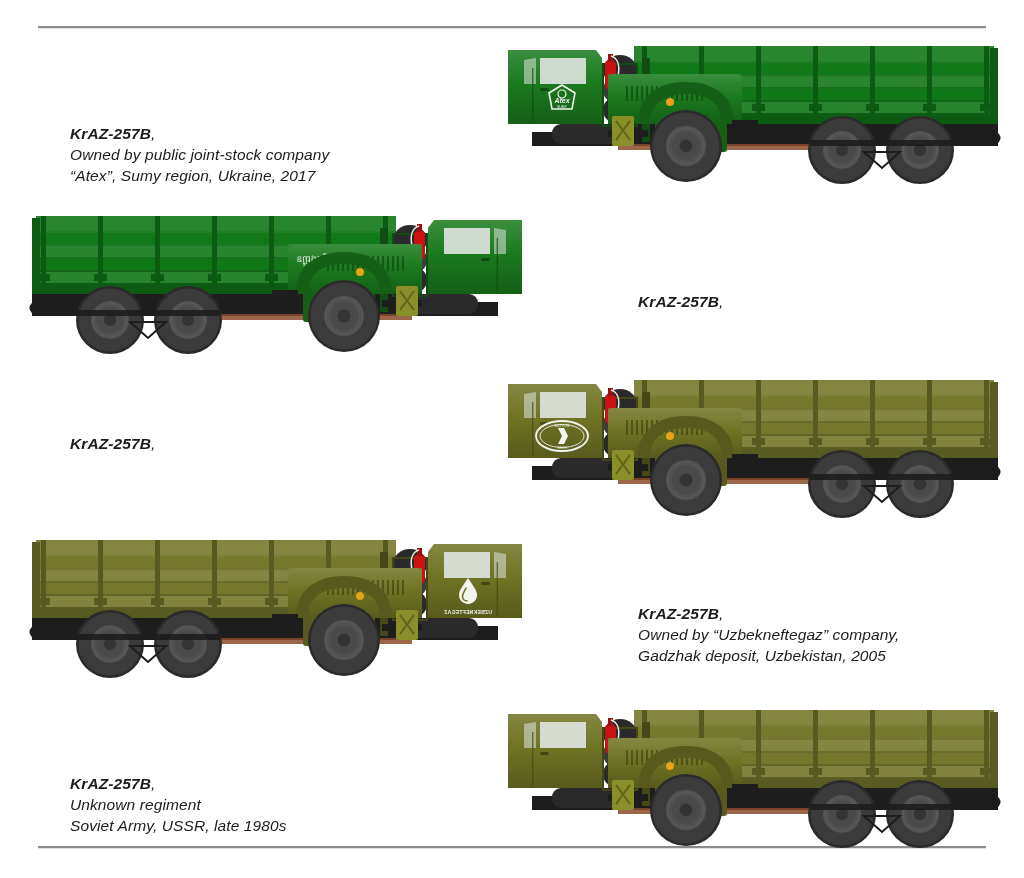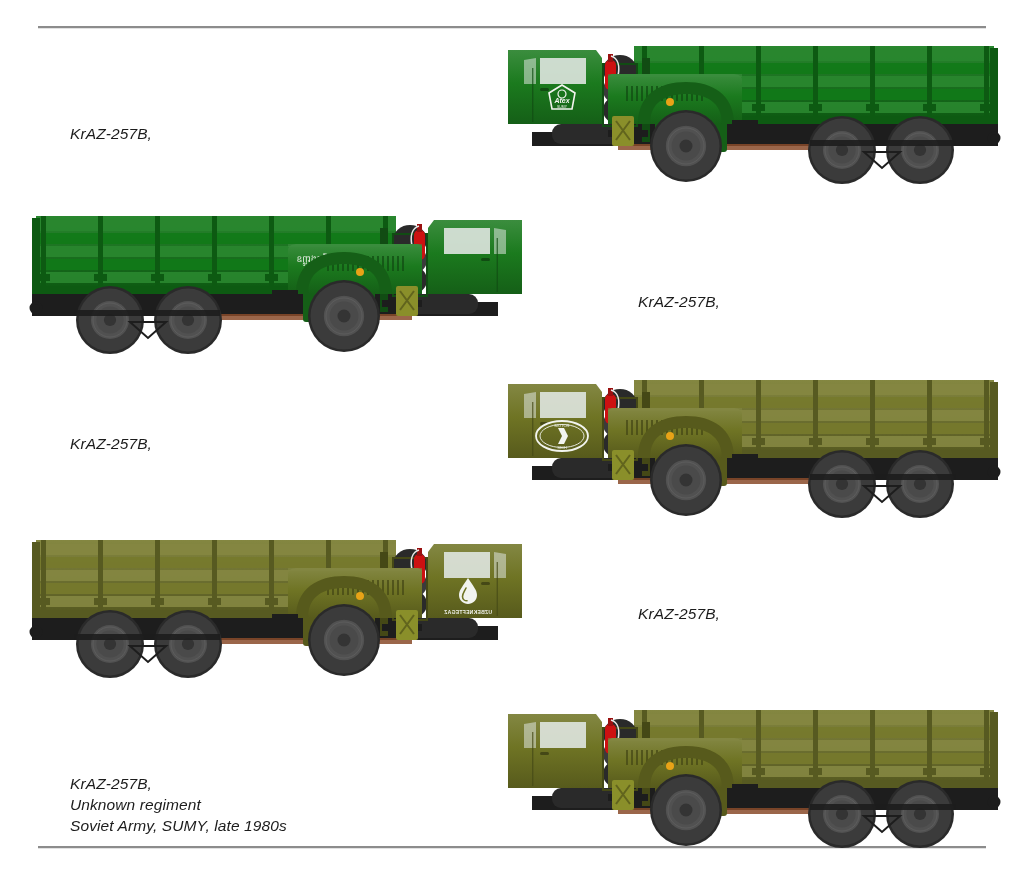--- a/index.html
+++ b/index.html
@@ -34,21 +34,21 @@
   .caption {
     position: absolute;
     font-style: italic;
     font-size: 15.5px;
     line-height: 21px;
     color: #1c1c1c;
     white-space: pre-line;
     letter-spacing: .1px;
   }
   .caption .model {
-    font-weight: normal;
+    font-weight: bold;
     font-style: italic;
     display: inline;
     margin-top: 40px;
   }
   .caption .lines {
     display: block;
     white-space: pre-line;
   }
 
   
@@ -63,38 +63,42 @@
 </head>
 <body>
 
 <div id="page">
 
   <div class="rule top"></div>
   <div class="rule bottom"></div>
 
   <div class="caption" style="left:70px; top:102px; width:340px;">
     <span class="model">KrAZ-257B</span><span>,</span>
+    <span class="lines" id="lines-0">Owned by public joint-stock company
+“Atex”, Sumy region, Ukraine, 2017</span>
   </div>
 
   <div class="caption" style="left:638px; top:270px; width:340px;">
     <span class="model">KrAZ-257B</span><span>,</span>
   </div>
 
   <div class="caption" style="left:70px; top:412px; width:340px;">
     <span class="model">KrAZ-257B</span><span>,</span>
   </div>
 
   <div class="caption" style="left:638px; top:582px; width:350px;">
     <span class="model">KrAZ-257B</span><span>,</span>
+    <span class="lines" id="lines-3">Owned by “Uzbekneftegaz” company,
+Gadzhak deposit, Uzbekistan, 2005</span>
   </div>
 
   <div class="caption" style="left:70px; top:752px; width:340px;">
     <span class="model">KrAZ-257B</span><span>,</span>
     <span class="lines" id="lines-4">Unknown regiment
-Soviet Army, SUMY, late 1980s</span>
+Soviet Army, USSR, late 1980s</span>
   </div>
 
   <div id="truck-layer">
       <div class="truck" style="left: 412px; top: 28px;">
 <svg width="600" height="170" viewBox="0 0 600 170" xmlns="http://www.w3.org/2000/svg">
   <defs>
     <linearGradient id="g0body" x1="0" y1="0" x2="0" y2="1">
       <stop offset="0%" stop-color="#3b8d3e"></stop>
       <stop offset="45%" stop-color="#1b7a1e"></stop>
       <stop offset="100%" stop-color="#155f17"></stop>

